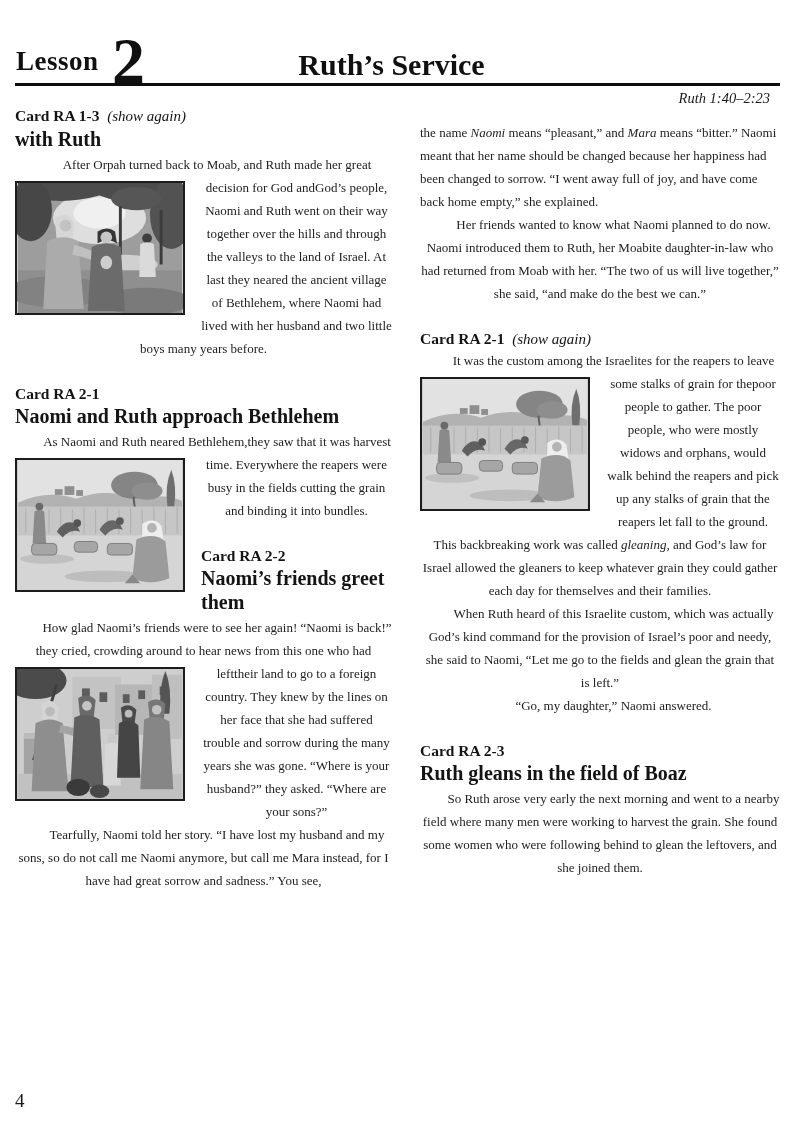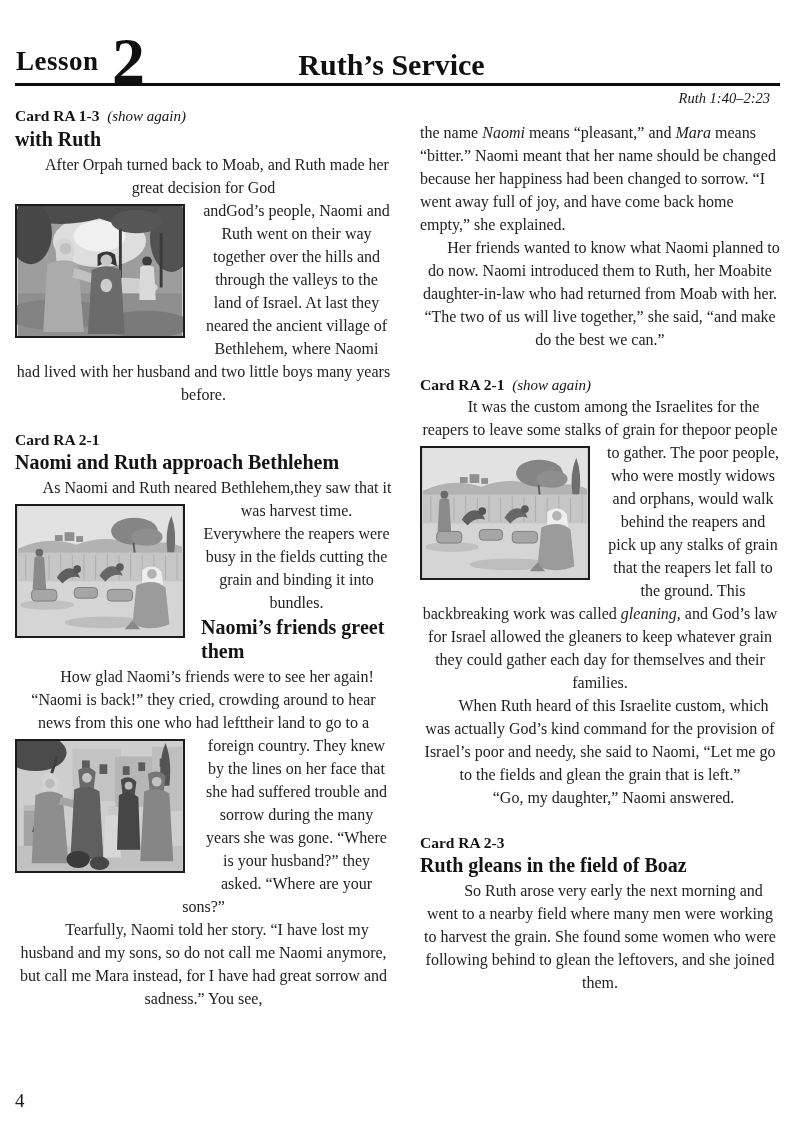--- a/index.html
+++ b/index.html
@@ -22,21 +22,21 @@
   .cols { display:flex; gap:28px; margin-top:16px; }
   .col-left  { width:377px; }
   .col-right { width:360px; padding-top:15px; }
 
   .card-line { font-size:15.5px; font-weight:bold; color:#141414; margin-top:24px; line-height:19px;font-family:Liberation Serif, serif; }
   .card-line.first { margin-top:0; }
   .card-note { font-weight:normal; font-style:italic; font-size:15px; }
   .section-heading { font-size:20px; line-height:24px; font-weight:bold; color:#141414; margin:1px 0 2px 0; }
   .heading-line { display:block; }
 
-  p.body { font-size:16px; line-height:23px; text-align:left; }
+  p.body { font-size:13px; line-height:23px; text-align:left; }
   p.indent { text-indent:27px;text-align:center; }
 
   .illus {
     float:left; width:170px; height:134px; border:2px solid #1c1c1c;
     margin:5px 16px 3px 0; background:#cccccc;
   }
   .illus svg { display:block; width:100%; height:100%; }
 
   .page-number { position:absolute; left:15px; bottom:14px; font-size:19px; color:#1a1a1a; }
 </style>
@@ -142,20 +142,23 @@
                 <rect x="58" y="84" width="24" height="11" rx="4"></rect>
                 <rect x="92" y="86" width="26" height="12" rx="4"></rect>
           </g>
           <path d="M128,66 Q140,58 148,68 L150,84 Q138,78 128,82 Z" fill="#eeeeee"></path>
           <circle cx="138" cy="70" r="5" fill="#b4b4b4"></circle>
           <path d="M122,82 Q140,74 152,84 L156,122 Q136,130 118,122 Z" fill="#9b9b9b"></path>
           <path d="M118,118 L110,127 H126 Z" fill="#898989"></path>
         </svg>
           </span><span>they saw that it was harvest time.  Everywhere the reapers were busy in the fields cutting the grain and binding it into bundles.</span></p>
 
+      <div class="card-line">
+        <span>Card RA 2-2</span>
+      </div>
       <div class="section-heading">Naomi’s friends greet them</div>
       <p class="body indent"><span>How glad Naomi’s friends were to see her again!  “Naomi is back!” they cried, crowding around to hear news from this one who had left</span><span class="illus">
             <svg viewBox="0 0 169 134" xmlns="http://www.w3.org/2000/svg">
           <rect width="169" height="134" fill="#cecece"></rect>
           <rect x="56" y="8" width="50" height="54" fill="#c3c3c3"></rect>
           <rect x="100" y="16" width="44" height="52" fill="#b6b6b6"></rect>
           <rect x="138" y="6" width="31" height="66" fill="#bfbfbf"></rect>
           <g fill="#5c5c5c">
             <rect x="66" y="20" width="8" height="10"></rect>
                 <rect x="84" y="24" width="8" height="10"></rect>

